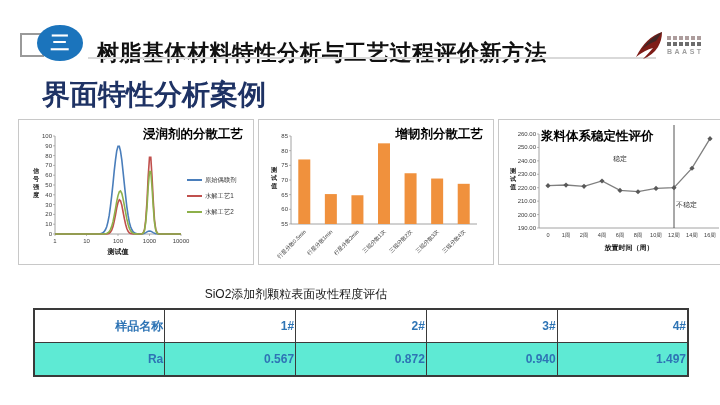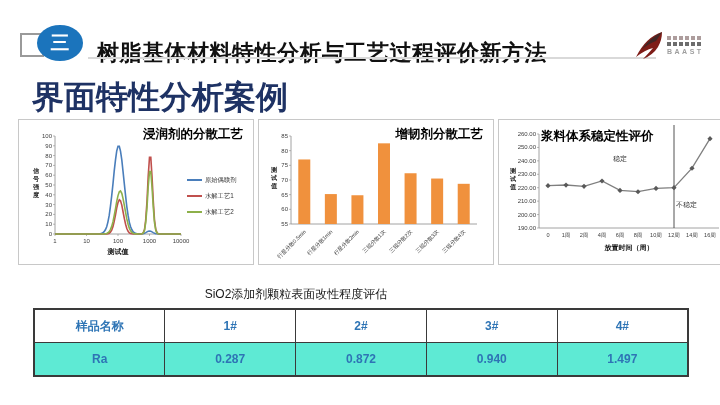--- a/index.html
+++ b/index.html
@@ -14,33 +14,33 @@
   .page-title{position:absolute;left:97px;top:38px;margin:0;font-size:22px;font-weight:bold;
               color:#111;letter-spacing:0.5px;white-space:nowrap;}
   .header-divider{position:absolute;left:88px;top:57px;width:568px;height:2px;background:#d9d9d9;}
   .logo{position:absolute;left:632px;top:27px;width:82px;height:36px;display:flex;align-items:center;gap:3px;}
   .logo-lines{display:flex;flex-direction:column;gap:2px;}
   .logo-line{width:36px;height:4px;
      background:repeating-linear-gradient(90deg,#ad9d9d 0 4px,transparent 4px 6px);}
   .logo-line.dark{background:repeating-linear-gradient(90deg,#6d6d6d 0 4px,transparent 4px 6px);}
   .logo-text{font-size:7px;font-weight:bold;color:#9e9e9e;letter-spacing:2.5px;line-height:7px;}
   
-  .subtitle{position:absolute;left:32px;top:76px;margin:0;font-size:32px;font-weight:bold;
+  .subtitle{position:absolute;left:42px;top:76px;margin:0;font-size:28px;font-weight:bold;
             color:#1e3264;}
   
   .charts{position:absolute;left:18px;top:119px;display:flex;gap:4px;}
   .chart-box{width:230px;height:140px;border:1px solid #c8c8c8;background:#fff;margin:0;padding:2px;}
   .chart-box svg{display:block;}
   svg text{font-family:"Liberation Sans","DejaVu Sans",sans-serif;}
   
   .caption{position:absolute;left:0;top:286px;width:592px;margin:0;text-align:center;
            font-size:12px;color:#1a1a1a;}
   .rtable{position:absolute;left:33px;top:308px;width:656px;border-collapse:collapse;
           table-layout:fixed;}
-  .rtable th,.rtable td{border:1px solid #3a3a3a;height:30px;text-align:center;
+  .rtable th,.rtable td{border:1px solid #3a3a3a;height:30px;text-align:right;
           font-size:12px;color:#2e74b5;}
   .rtable th{font-weight:bold;background:#ffffff;}
   .rtable td{background:#5eead4;font-weight:bold;}
   .rtable{border:2px solid #3a3a3a;}
 </style>
 </head>
 <body>
 
 <div class="slide">
 
@@ -213,21 +213,21 @@
         <th>样品名称</th>
         <th>1#</th>
         <th>2#</th>
         <th>3#</th>
         <th>4#</th>
       </tr>
     </thead>
     <tbody>
       <tr>
         <td>Ra</td>
-        <td>0.287</td>
+        <td>0.567</td>
         <td>0.872</td>
         <td>0.940</td>
         <td>1.497</td>
       </tr>
     </tbody>
   </table>
 
 </div>
 
 </body></html>

